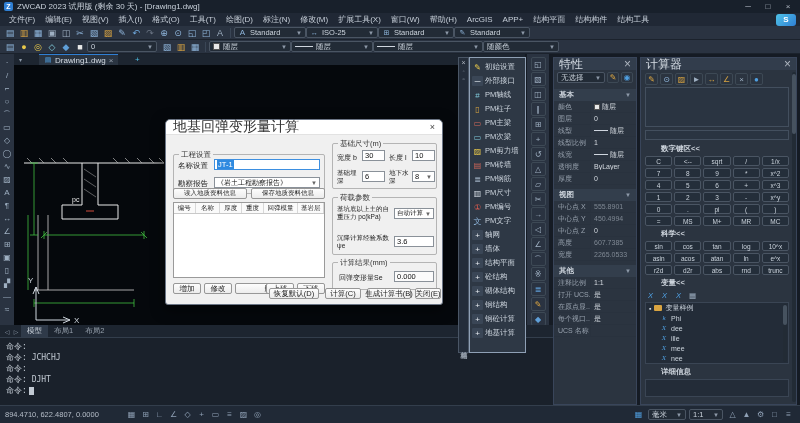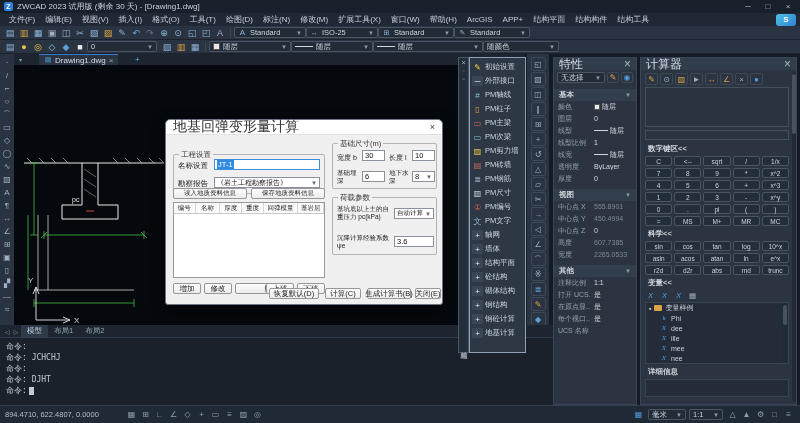--- a/index.html
+++ b/index.html
@@ -53,21 +53,21 @@
 .prop-value{flex:1;padding-left:3px;color:#d5dae0;font-size:7px;display:flex;align-items:center;gap:2px;white-space:nowrap;overflow:hidden}
 .prop-value.dim{color:#7f8893}
 .prop-value .chip{width:6px;height:6px}
 .prop-value .lineglyph{width:14px}
 #calc{left:640px;width:157px;padding-bottom:2px}
 #calc-body{padding:2px 7px 0 4px;position:relative}
 #calc-tools{display:flex;gap:2px;margin:1px 0 2px}
 #calc-tools .icon{width:13px;height:12px;border:1px solid #3d4955;border-radius:2px;font-size:8px}
 #calc-display{height:40px;background:#2a3441;border:1px solid #434f5e;margin-bottom:3px}
 #calc-input{height:10px;background:#2a3441;border:1px solid #434f5e;margin-bottom:4px}
-.calc-sec{font-size:7.5px;font-weight:bold;color:#ccd3db;margin:3px 3px 2px}
+.calc-sec{font-size:7.5px;font-weight:bold;color:#ccd3db;margin:3px 16px 2px}
 .calc-grid{display:grid;grid-template-columns:repeat(5,1fr);gap:2px}
 .calc-btn{height:10px;background:#242e3a;border:1px solid #4a5563;border-radius:2px;color:#ccd4dd;font-size:6.5px;display:flex;align-items:center;justify-content:center;white-space:nowrap}
 #var-tools{display:flex;gap:3px;margin:1px 0 2px}
 #var-tools .icon{width:11px;height:10px;font-size:7.5px;font-style:italic;color:#4f9fe0}
 #var-tree{height:62px;background:#232c38;border:1px solid #3a4554;overflow:hidden;position:relative}
 .var-row{display:flex;gap:3px;height:10px;align-items:center;padding-left:14px;font-size:7px;color:#ccd4dd}
 .var-row.root{padding-left:3px}
 .var-let{font-style:italic;color:#4f9fe0;width:8px;text-align:center;font-family:"Liberation Serif","DejaVu Serif",serif}
 .folder{width:8px;height:6px;background:#d9a441;border-radius:1px}
 #calc-details-box{height:18px;background:#232c38;border:1px solid #3a4554;margin-top:2px}
@@ -753,20 +753,27 @@
       <div class="fld" style="left:61px;top:10px;width:40px">
           <span style="font-size:6.5px">自动计算</span>
           <span class="ar">▼</span>
         </div>
       <span class="dlab small" style="left:4px;top:36px;width:55px">沉降计算经验系数 ψe</span>
       <div class="fld" style="left:61px;top:38px;width:40px">
           <span>3.6</span>
         </div>
     </div>
 
+    <div class="grp" style="left:166px;top:127px;width:105px;height:28px">
+      <span class="grp-lab">计算结果(mm)</span>
+      <span class="dlab" style="left:6px;top:10px;font-size:7px">回弹变形量Se</span>
+      <div class="fld ro" style="left:61px;top:8px;width:40px">
+          <span>0.000</span>
+        </div>
+    </div>
 
     <div id="dlg-botbtns">
         <div class="dbtn" style="left: 103px; top: 153px; width: 50px;">恢复默认(D)</div>
         <div class="dbtn" style="left: 159px; top: 153px; width: 36px;">计算(C)</div>
         <div class="dbtn" style="left: 201px; top: 153px; width: 44px;">生成计算书(B)</div>
         <div class="dbtn" style="left: 249px; top: 153px; width: 26px;">关闭(E)</div>
       </div>
   </div>
 </div>
 

